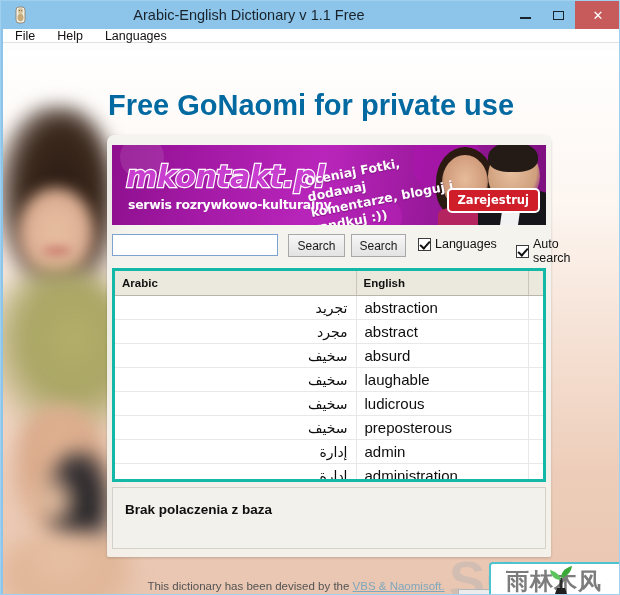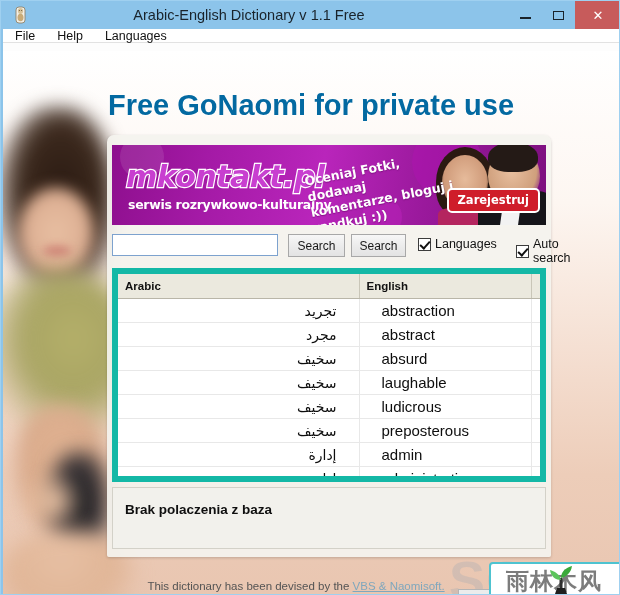--- a/index.html
+++ b/index.html
@@ -391,21 +391,21 @@
     border-width: 0 2px 2px 0;
     transform: rotate(42deg);
   }
 
   
   .table-wrap {
     position: absolute;
     left: 5px; top: 133px;
     width: 434px; height: 214px;
     background: #ffffff;
-    border: 6px solid #14b8a6;
+    border: 3px solid #14b8a6;
     box-sizing: border-box;
     overflow: hidden;
   }
   table.grid {
     width: 100%;
     border-collapse: collapse;
     table-layout: fixed;
   }
   table.grid th {
     background: #ebe9de;
@@ -416,21 +416,21 @@
     color: #111111;
     text-align: left;
     padding: 3px 0 3px 7px;
     height: 18px;
     font-family: "Liberation Sans", sans-serif;
   }
   table.grid td {
     border-bottom: 1px solid #e8e8e8;
     border-right: 1px solid #e8e8e8;
     height: 23px;
-    padding: 0 22px;
+    padding: 0 8px;
     font-size: 15px;
     color: #0d0d0d;
     background: #ffffff;
     overflow: hidden;
     white-space: nowrap;
     font-family: "Liberation Sans", sans-serif;
   }
   table.grid td.ar {
     direction: rtl;
     text-align: right;

